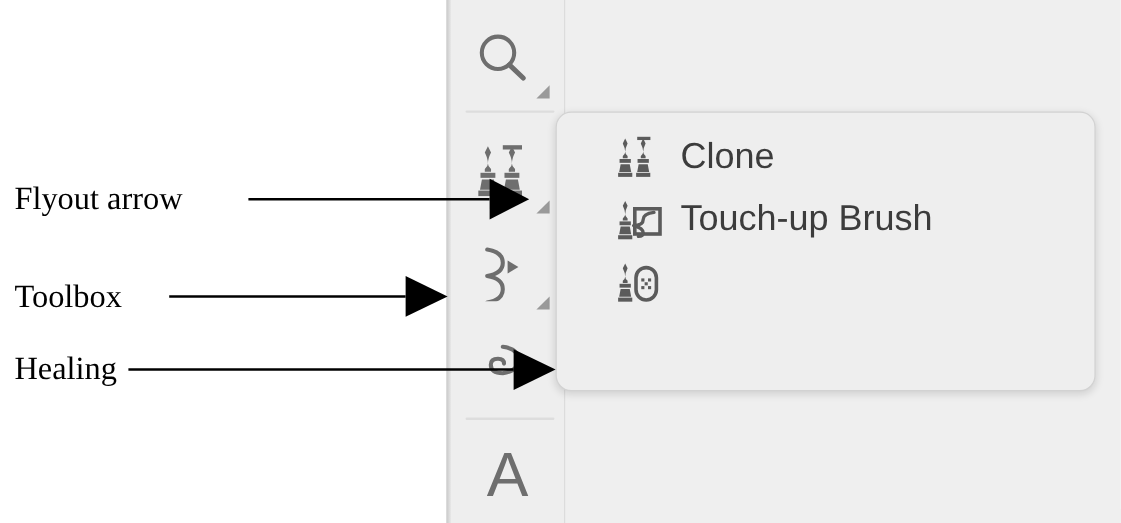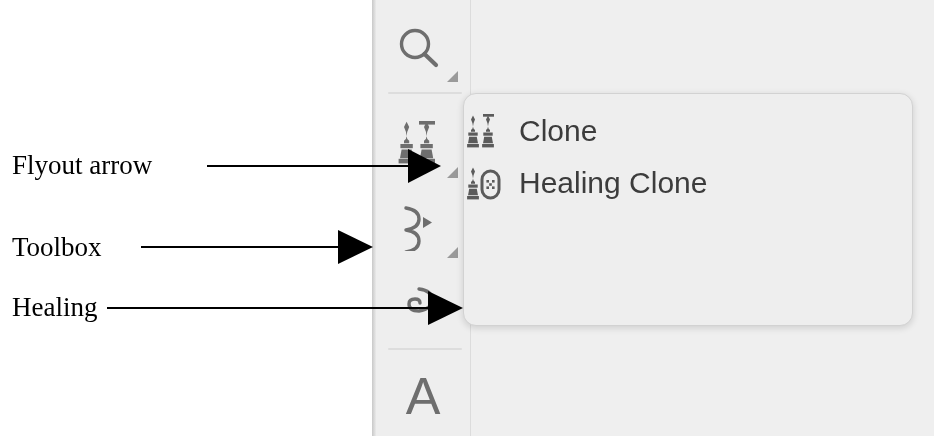--- a/index.html
+++ b/index.html
@@ -110,20 +110,21 @@
     border: 1px solid #d2d2d2;
     border-radius: 13px;
     box-shadow: 0 2px 7px rgba(0,0,0,0.14);
     box-sizing: border-box;
     padding-top: 11px;
   }
   .flyout-item {
     display: flex;
     align-items: center;
     height: 52px;
+    padding-left: 48px;
     cursor: default;
   }
   .flyout-item-icon {
     width: 42px;
     height: 36px;
     flex: 0 0 42px;
     display: flex;
     align-items: center;
     justify-content: flex-start;
     color: #5b5b5b;
@@ -236,41 +237,55 @@
             <path d="M20.2 23.8 l7.6 0 l1.2 6.5 l-10 0 z"></path>
             <rect x="18.1" y="31" width="11.8" height="3.4"></rect>
             <rect x="19" y="1" width="11" height="2.7"></rect>
           </g>
         </svg>
       </span>
       <span class="flyout-item-label">Clone</span>
     </div>
 
 
-
     <div class="flyout-item">
       <span class="flyout-item-icon">
         <svg width="42" height="36" viewBox="0 0 42 36">
           <g fill="#5b5b5b">
             <path d="M7 6.5 q2 4 2 7 q0 2 -2 3.5 l0 1.8 l4 0 l0 -1.8 q-2 -1.5 -2 -3.5 q0 -3 2 -7 q-1 -2 -2 -4 q-1 2 -2 4 z"></path>
             <rect x="4.3" y="19.5" width="9.4" height="3.2"></rect>
             <path d="M5.2 23.8 l7.6 0 l1.2 6.5 l-10 0 z"></path>
             <rect x="3.1" y="31" width="11.8" height="3.4"></rect>
           </g>
+          <rect x="17" y="9" width="21" height="21" fill="none" stroke="#5b5b5b" stroke-width="3"></rect>
+          <path d="M33 12 q-9 1 -9 6 q0 5 -8 5 q8 2 8 6 q0 3 -4 3" fill="none" stroke="#5b5b5b" stroke-width="2.8" stroke-linecap="round" stroke-linejoin="round"></path>
+        </svg>
+      </span>
+      <span class="flyout-item-label">Touch-up Brush</span>
+    </div>
+
+    <div class="flyout-item">
+      <span class="flyout-item-icon">
+        <svg width="42" height="36" viewBox="0 0 42 36">
+          <g fill="#5b5b5b">
+            <path d="M7 6.5 q2 4 2 7 q0 2 -2 3.5 l0 1.8 l4 0 l0 -1.8 q-2 -1.5 -2 -3.5 q0 -3 2 -7 q-1 -2 -2 -4 q-1 2 -2 4 z"></path>
+            <rect x="4.3" y="19.5" width="9.4" height="3.2"></rect>
+            <path d="M5.2 23.8 l7.6 0 l1.2 6.5 l-10 0 z"></path>
+            <rect x="3.1" y="31" width="11.8" height="3.4"></rect>
+          </g>
           <rect x="18" y="6" width="17" height="27" rx="8.5" fill="none" stroke="#5b5b5b" stroke-width="3"></rect>
           <g fill="#5b5b5b">
             <rect x="22.4" y="15" width="2.6" height="2.6"></rect>
             <rect x="28" y="15" width="2.6" height="2.6"></rect>
             <rect x="25.2" y="18.2" width="2.6" height="2.6"></rect>
             <rect x="22.4" y="21.4" width="2.6" height="2.6"></rect>
             <rect x="28" y="21.4" width="2.6" height="2.6"></rect>
           </g>
         </svg>
       </span>
-      <span class="flyout-item-label">Healing Clone</span>
     </div>
 
   </div>
 
   <svg class="anno-svg" viewBox="0 0 934 436">
     <defs>
       <marker id="arrowhead" markerWidth="10" markerHeight="8" refX="0.2" refY="4" orient="auto" markerUnits="userSpaceOnUse">
         <path d="M0,0 L0,8 L10,4 z" fill="#000000"></path>
       </marker>
     </defs>

